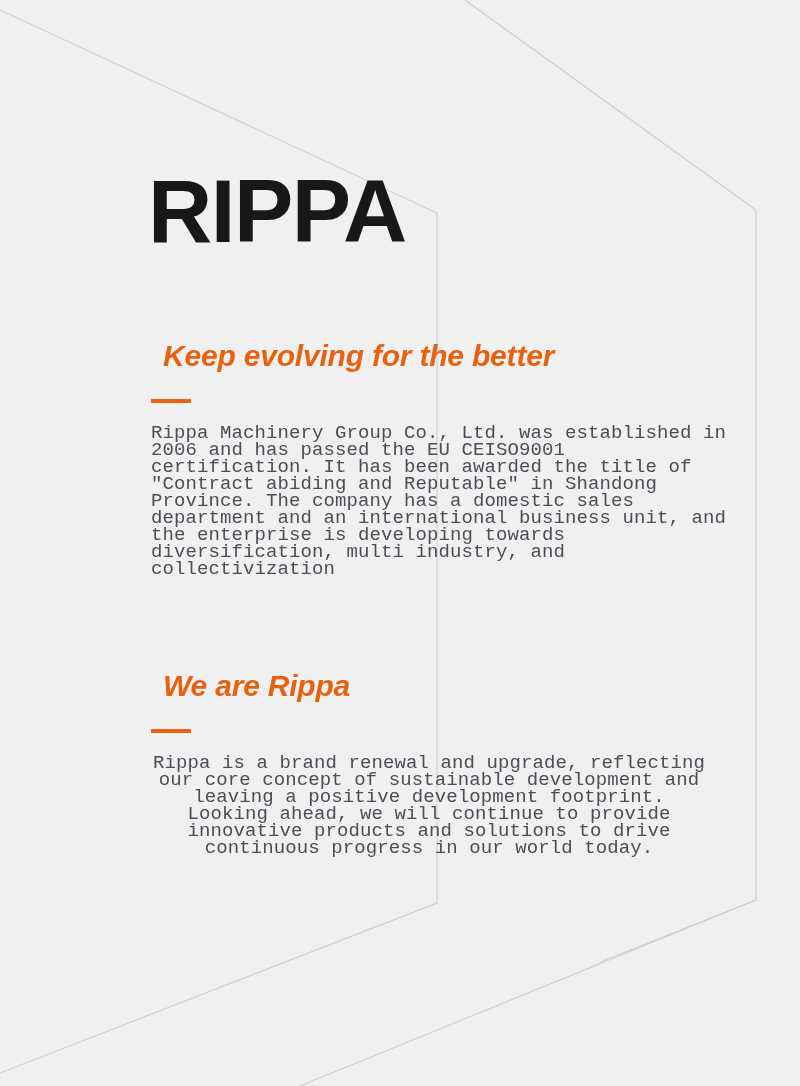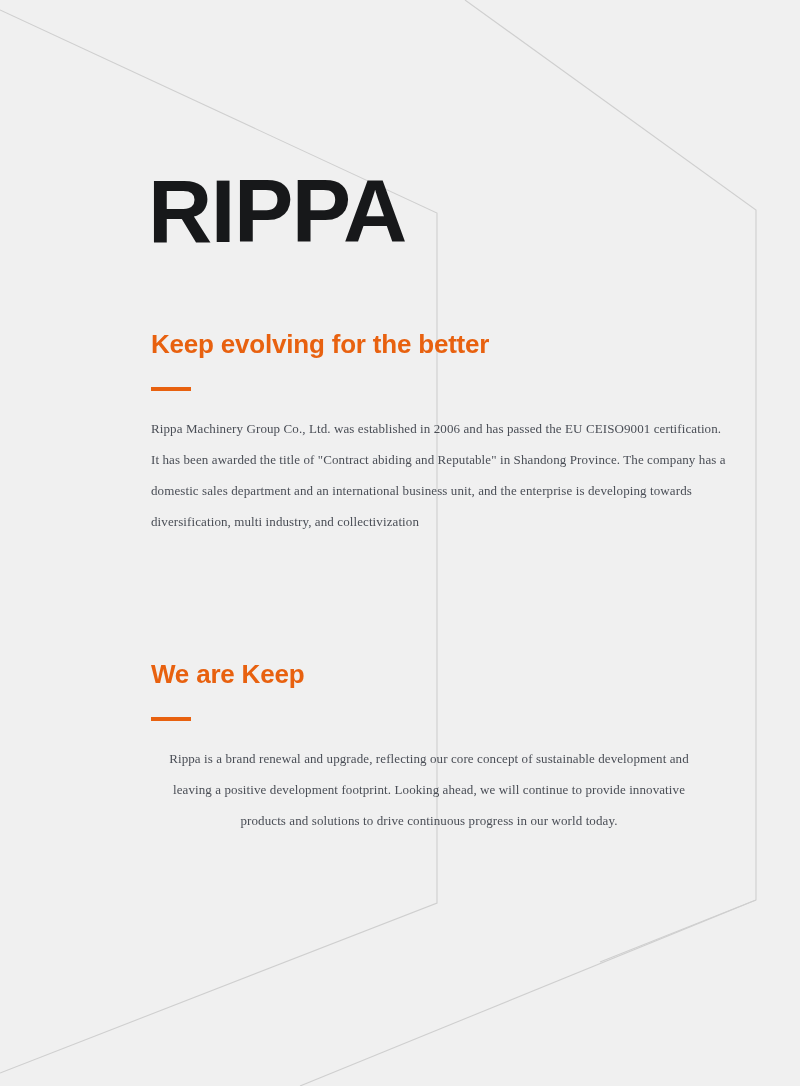--- a/index.html
+++ b/index.html
@@ -51,41 +51,42 @@
     position: absolute;
     left: 151px;
     width: 580px;
   }
   #section-evolving { top: 325px; }
   #section-we-are   { top: 655px; }
 
   .section-heading {
     font-family: "Liberation Sans", sans-serif;
     font-weight: bold;
-    font-size: 26px;
+    font-size: 30px;
     line-height: 38px;
     letter-spacing: -0.2px;
     color: #e8610f;
-    margin: 0;
+    margin: 12px;
     white-space: nowrap;
+    font-style: italic;
   }
 
   .accent-rule {
     width: 40px;
     height: 4px;
     background: #e8610f;
     margin-top: 24px;
   }
 
   .section-body {
     margin: 0;
     margin-top: 22px;
-    font-family: Liberation Serif, serif;
-    font-size: 13px;
-    line-height: 31px;
+    font-family: Liberation Mono, monospace;
+    font-size: 19px;
+    line-height: 17px;
     color: #4a4e56;
     letter-spacing: 0.1px;
     width: 578px;
   }
   #section-we-are .section-body {
     width: 556px;
     text-align: center;
   }
 </style>
 </head>
@@ -104,18 +105,18 @@
 
   <div id="brand-logo">RIPPA</div>
 
   <div class="section" id="section-evolving">
     <h2 class="section-heading">Keep evolving for the better</h2>
     <div class="accent-rule"></div>
     <p class="section-body">Rippa Machinery Group Co., Ltd. was established in 2006 and has passed the EU CEISO9001 certification. It has been awarded the title of "Contract abiding and Reputable" in Shandong Province. The company has a domestic sales department and an international business unit, and the enterprise is developing towards diversification, multi industry, and collectivization</p>
   </div>
 
   <div class="section" id="section-we-are">
-    <h2 class="section-heading">We are Keep</h2>
+    <h2 class="section-heading">We are Rippa</h2>
     <div class="accent-rule"></div>
     <p class="section-body">Rippa is a brand renewal and upgrade, reflecting our core concept of sustainable development and leaving a positive development footprint. Looking ahead, we will continue to provide innovative products and solutions to drive continuous progress in our world today.</p>
   </div>
 
 </div>
 
 </body></html>

